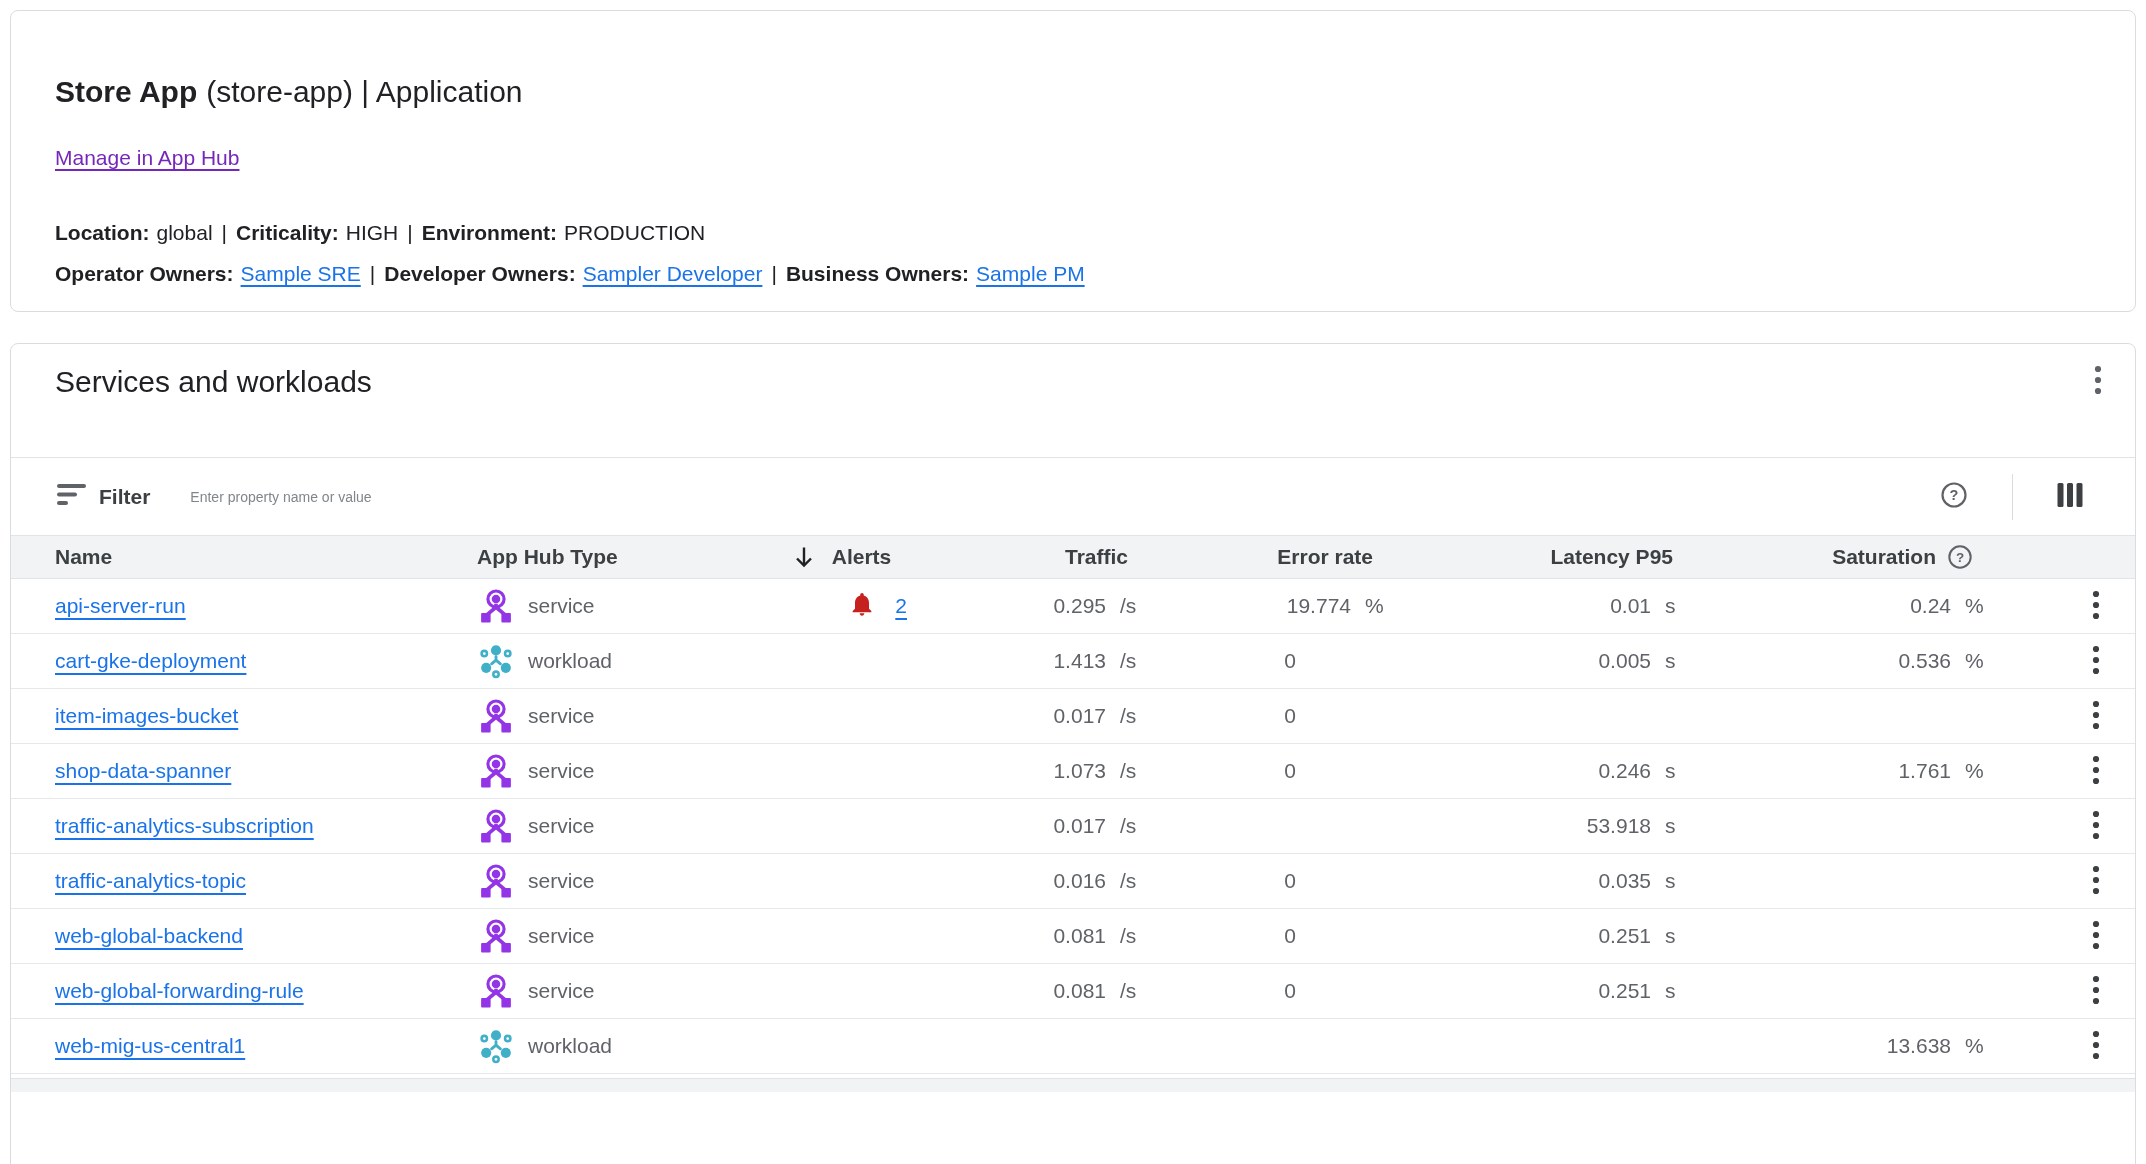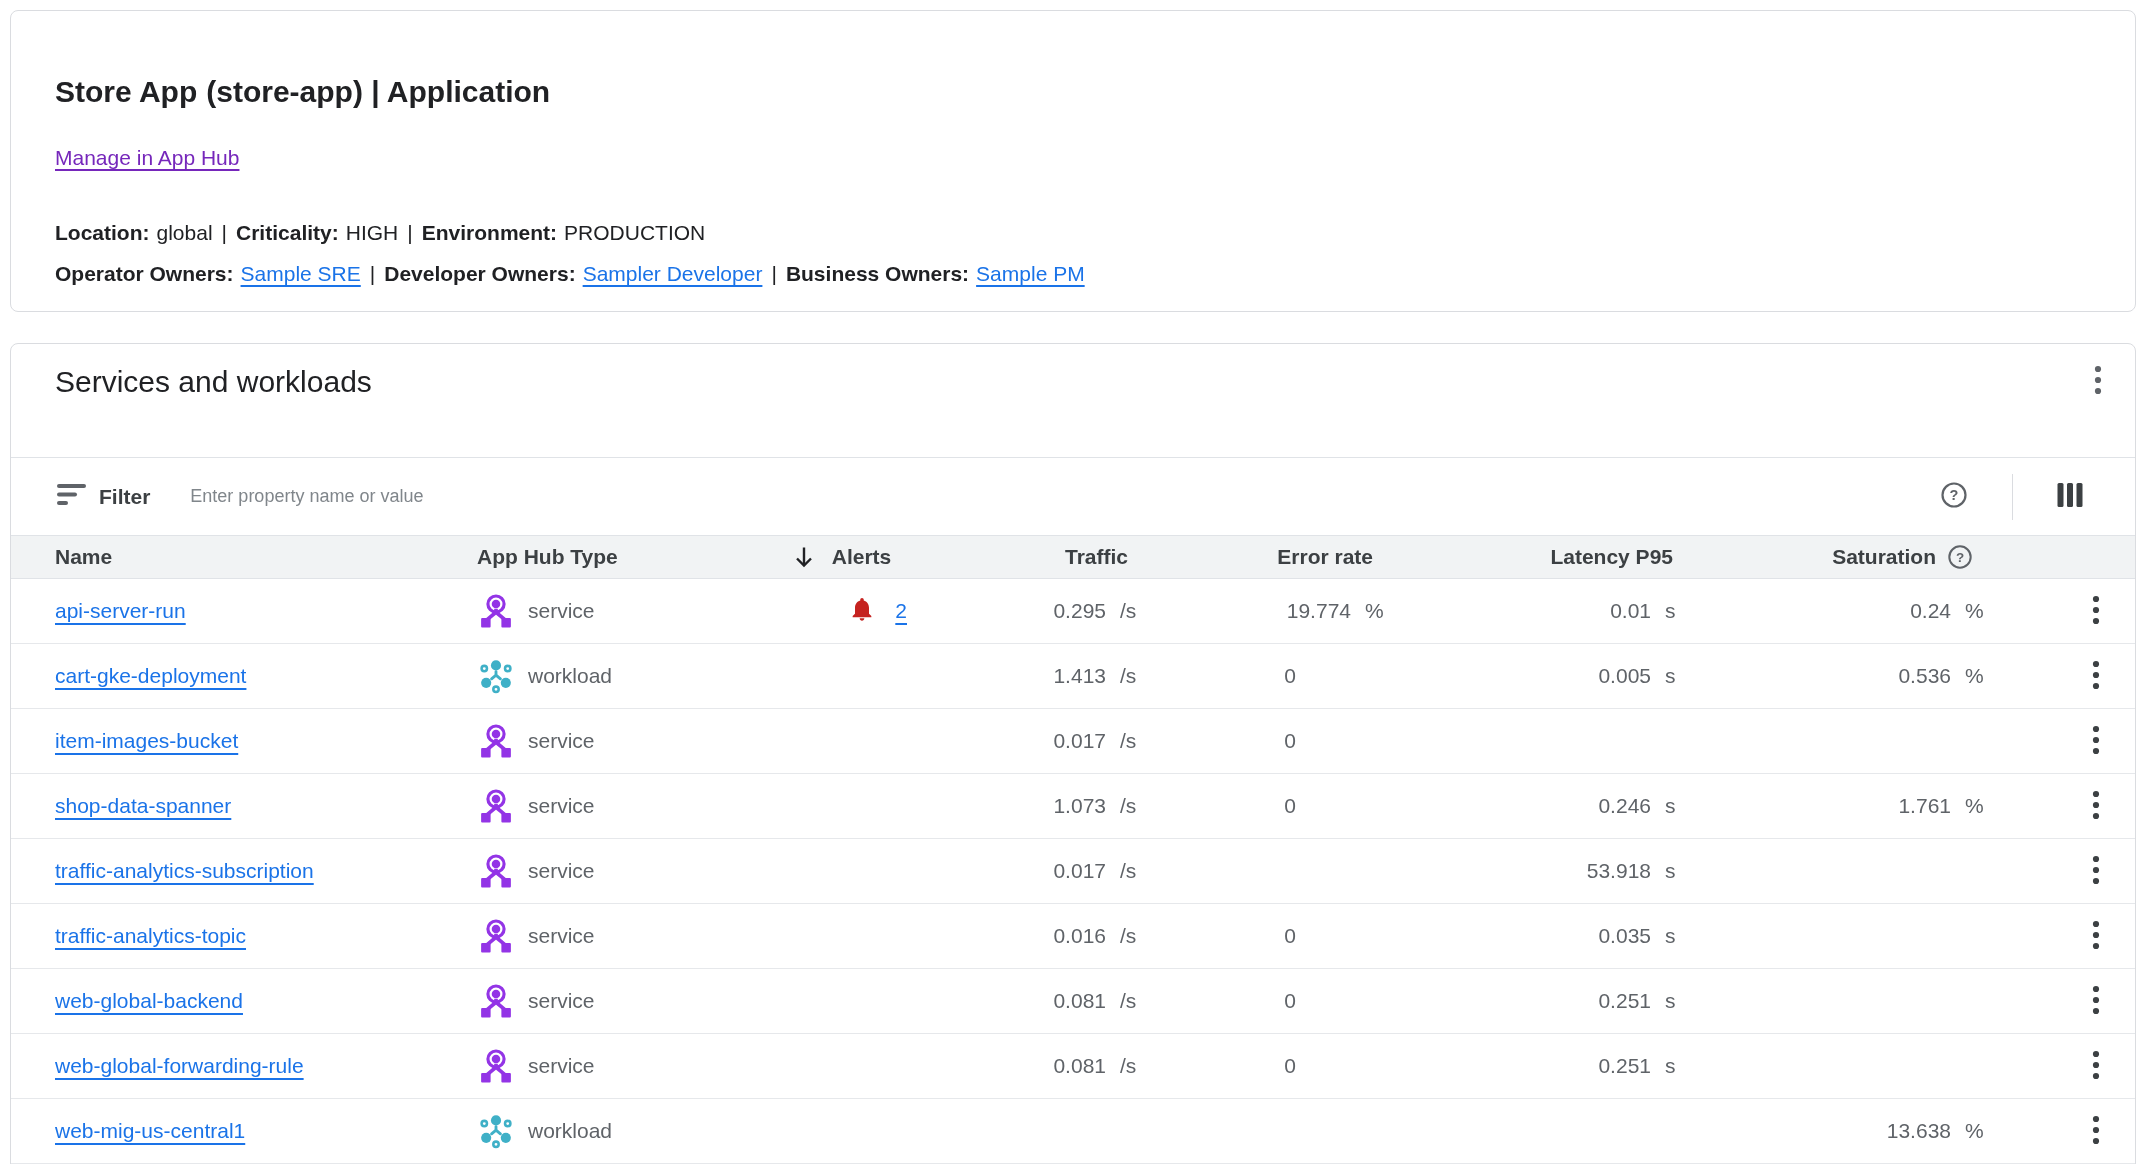--- a/index.html
+++ b/index.html
@@ -11,21 +11,21 @@
     color: #202124;
   }
   .card {
     position: absolute; left: 10px; right: 10px;
     background: #fff; border: 1px solid #dadce0; border-radius: 8px;
   }
   
   .card-summary { top: 10px; height: 302px; padding: 0 44px; }
   .app-title { margin-top: 62px; font-size: 30px; line-height: 38px; color: #202124; }
   .app-title .bold { font-weight: 700; }
-  .app-title .suffix { margin-left: 9px; font-weight: 700; }
+  .app-title .suffix { margin-left: 9px; font-weight: 400; }
   .manage-link {
     display: inline-block; margin-top: 32px; font-size: 21px; line-height: 29px;
     color: #7627bb; text-decoration: underline; text-underline-offset: 4px; cursor: pointer;
   }
   .meta-block { margin-top: 40px; font-size: 21px; line-height: 41px; color: #202124; }
   .meta-line b { font-weight: 700; }
   .meta-line .v { margin-left: 7px; margin-top: 14px; }
   .meta-line .sep { margin: 0 9px; font-weight: 400; }
   .meta-line a.v {
     color: #1a73e8; text-decoration: underline; text-underline-offset: 4px;
@@ -39,33 +39,33 @@
   }
   .section-title { font-size: 30px; font-weight: 400; color: #202124; }
   .icon-btn { background: none; border: none; cursor: pointer; display: flex; align-items: center; justify-content: center; padding: 0; }
   .filter-row {
     height: 78px; border-top: 1px solid #e0e3e7;
     display: flex; align-items: center; padding: 0 52px 0 46px; margin-top: 38px;
   }
   .filter-label { margin-left: 11px; font-size: 21px; font-weight: 700; color: #3c4043; }
   .filter-input {
     flex: 1; margin-left: 40px; border: none; outline: none;
-    font-family: "Liberation Sans", sans-serif; font-size: 18px; color: #202124;
+    font-family: "Liberation Sans", sans-serif; font-size: 14px; color: #202124;
   }
   .filter-input::placeholder { color: #80868b; opacity: 1; }
   .v-divider { width: 1px; height: 46px; background: #dadce0; margin: 0 44px; }
   
   .thead {
     height: 44px; background: #f1f3f4;
     border-top: 1px solid #e0e3e7; border-bottom: 1px solid #e0e3e7;
     display: flex; align-items: center;
     font-size: 21px; font-weight: 700; color: #3c4043;
   }
   .trow {
-    height: 65px; border-bottom: 1px solid #e6e8eb; background: #fff;
+    height: 55px; border-bottom: 1px solid #e6e8eb; background: #fff;
     display: flex; align-items: center; font-size: 21px;
   }
   .c-name { width: 420px; padding-left: 44px; }
   .c-type { width: 330px; padding-left: 46px; display: flex; align-items: center; }
   .c-alerts { width: 160px; display: flex; align-items: center; }
   .thead .c-alerts { justify-content: center; }
   .trow .c-alerts { justify-content: flex-end; padding-right: 14px; }
   .c-metric { display: flex; align-items: baseline; }
   .c-traffic { width: 235px; }
   .c-error   { width: 245px; }

